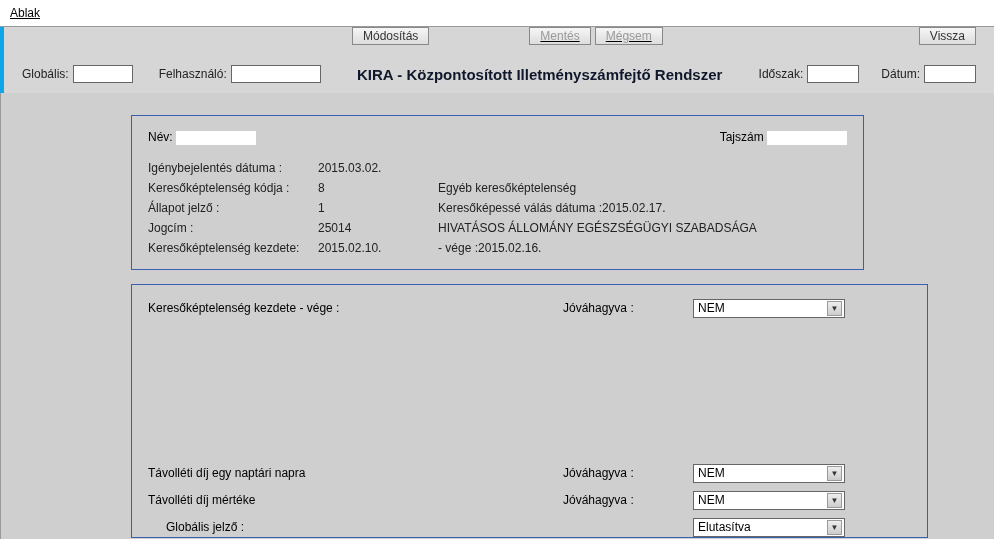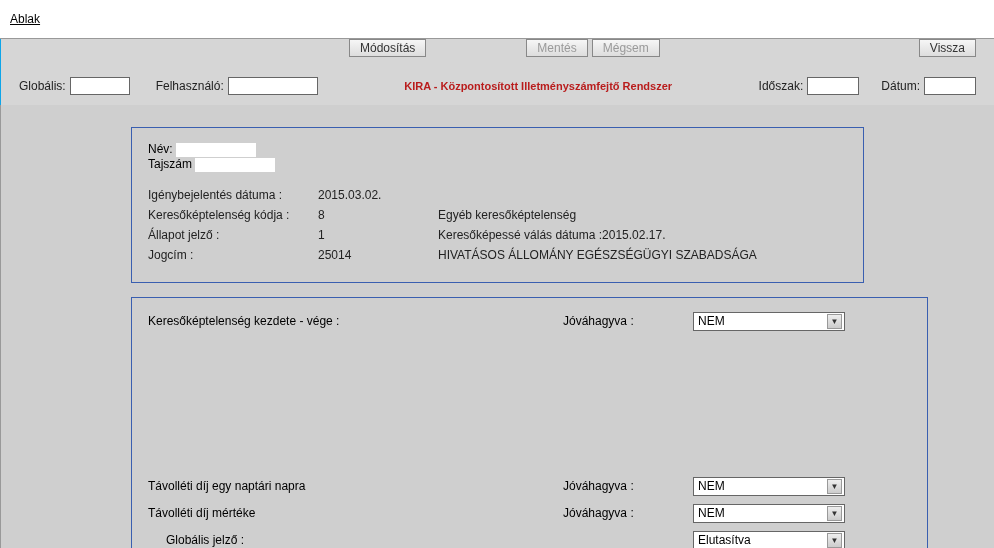--- a/index.html
+++ b/index.html
@@ -5,29 +5,29 @@
     * { box-sizing: border-box; margin: 0; padding: 0; }
     body {
       font-family: Arial, sans-serif;
       font-size: 12px;
       background: #fff;
       width: 994px;
       height: 548px;
       overflow: hidden;
     }
     .menubar {
-      padding: 12px 10px;
+      padding: 6px 10px;
       border-bottom: 1px solid #999;
       background: #fff;
     }
     .menubar span { text-decoration: underline; cursor: pointer; }
     .toolbar-area {
       background: #d6d6d6;
       padding: 0 18px 10px 18px;
-      border-left: 1px solid #0ea5e9;
+      border-left: 4px solid #0ea5e9;
     }
     .button-row {
       display: flex;
       gap: 6px;
       padding: 0 0 14px 0;
       justify-content: flex-start;
     }
     .btn {
       background: linear-gradient(#f6f6f6, #ddd);
       border: 1px solid #888;
@@ -35,43 +35,43 @@
       font-size: 12px;
       color: #333;
       cursor: pointer;
       height: 18px;
       line-height: 12px;
     }
     .btn.disabled {
       color: #9a9a9a;
     }
     .btn-group-left { margin-left: 330px; display: flex; gap: 8px; }
-    .btn-group-mid { margin-left: 94px; display: flex; gap: 4px; }
+    .btn-group-mid { margin-left: 94px; display: flex; gap: 4px; text-decoration: underline; }
     .btn-group-right { margin-left: auto; }
     .header-row {
       display: flex;
       align-items: center;
       gap: 4px;
       padding-top: 6px;
     }
     .header-row label {
       font-size: 12px;
       color: #222;
     }
     .header-row input {
       border: 1px solid #666;
       background: #fff;
       height: 18px;
       font-size: 12px;
       padding: 0 2px;
     }
     .app-title {
       font-weight: bold;
-      font-size: 11px;
-      color: #b91c1c;
+      font-size: 15px;
+      color: #0f172a;
       text-align: center;
       flex: 1;
     }
     .content-area {
       background: #cfcfcf;
       border-left: 1px solid #999;
       padding: 22px 18px 0 18px;
       height: calc(548px - 30px - 72px);
       overflow: hidden;
     }
@@ -95,21 +95,20 @@
       width: 120px;
     }
     .panel-row .val2 {
       flex: 1;
     }
     .name-row {
       display: flex;
       justify-content: space-between;
       margin-bottom: 16px;
       font-size: 12px;
-      flex-direction: column;
     }
     .whitebox {
       background: #fff;
       display: inline-block;
       height: 14px;
       vertical-align: middle;
     }
     .panel2-row {
       display: flex;
       align-items: center;
@@ -208,20 +207,26 @@
       <span class="lbl">Állapot jelző :</span>
       <span class="val">1</span>
       <span>Keresőképessé válás dátuma :</span>
       <span>2015.02.17.</span>
     </div>
     <div class="panel-row">
       <span class="lbl">Jogcím :</span>
       <span class="val">25014</span>
       <span class="val2">HIVATÁSOS ÁLLOMÁNY EGÉSZSÉGÜGYI SZABADSÁGA</span>
     </div>
+    <div class="panel-row" style="margin-bottom:0">
+      <span class="lbl">Keresőképtelenség kezdete:</span>
+      <span class="val">2015.02.10.</span>
+      <span>- vége :</span>
+      <span>2015.02.16.</span>
+    </div>
   </div>
 
   <div class="panel" style="margin-left:112px; margin-right:48px; padding-bottom:0;">
     <div class="panel2-row">
       <span class="p2lbl">Keresőképtelenség kezdete - vége :</span>
       <span class="p2lbl2">Jóváhagyva :</span>
       <div class="select">
         <span>NEM</span>
         <span class="arrow">▼</span>
       </div>

